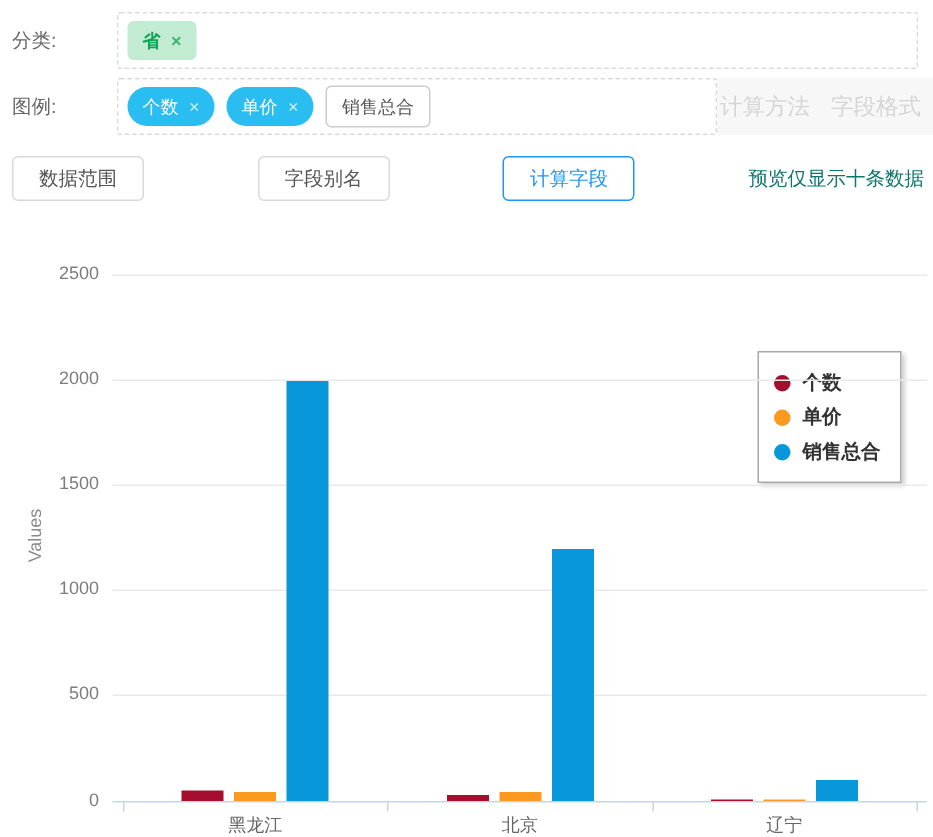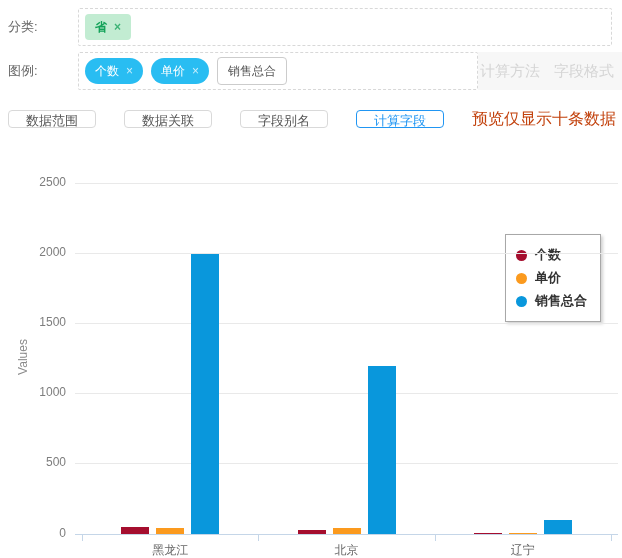--- a/index.html
+++ b/index.html
@@ -16,25 +16,25 @@
   .tag-green{background:var(--green-bg);color:var(--green-tx);border-radius:4px;font-weight:bold;}
   .tag-blue{background:var(--blue-bg);color:#fff;border-radius:13px;}
   .tag-plain{background:#fff;border:1px solid #ccc;color:#555;border-radius:4px;}
   .tag-x{cursor:pointer;opacity:.75;font-size:12px;}
   .right-panel{position:absolute;left:478px;top:52px;width:144px;height:38px;background:#f7f7f7;
                box-sizing:border-box;display:flex;align-items:center;justify-content:flex-end;
                padding-right:8px;gap:14px;}
   .disabled-link{font-size:15px;color:var(--disabled);cursor:default;white-space:nowrap;}
   .toolbar{position:absolute;left:8px;top:104px;width:608px;height:30px;display:flex;
            justify-content:space-between;align-items:center;}
-  .tb-btn{width:88px;height:18px;box-sizing:border-box;border:1px solid #d9d9d9;background:#fff;
+  .tb-btn{width:88px;height:30px;box-sizing:border-box;border:1px solid #d9d9d9;background:#fff;
           border-radius:4px;font-size:13px;color:#555;cursor:pointer;
           font-family:"Liberation Sans","DejaVu Sans",sans-serif;}
   .tb-btn.active{border-color:var(--active);color:var(--active);font-family:Liberation Serif, serif;}
-  .toolbar-note{font-size:16px;color:#c2410c;white-space:nowrap;text-align:center;}
+  .toolbar-note{font-size:13px;color:#0f766e;white-space:nowrap;text-align:center;}
   .chart{position:absolute;left:0;top:150px;width:622px;height:408px;background:#fff;}
   .ylabel{position:absolute;left:-12px;top:200px;width:70px;text-align:center;
           transform:rotate(-90deg);font-size:12px;color:#8a8a8a;}
   .ytick{position:absolute;left:22px;width:44px;text-align:right;font-size:12px;color:var(--tick);}
   .gridline{position:absolute;left:75px;width:543px;height:1px;background:var(--grid);}
   .axis-line{position:absolute;left:75px;width:543px;height:1px;background:var(--axis);}
   .xtick{position:absolute;top:384px;width:1px;height:7px;background:var(--axis);}
   .xcat{position:absolute;top:392px;width:120px;text-align:center;font-size:12px;color:#666;}
   .bar{position:absolute;width:28px;}
   .legend-box{position:absolute;left:505px;top:84px;background:#fff;border:1px solid #a8a8a8;
@@ -68,21 +68,20 @@
     <span>销售总合</span>
   </span>
 </div>
 <div class="right-panel">
   <span class="disabled-link">计算方法</span>
   <span class="disabled-link">字段格式</span>
 </div>
 
 <div class="toolbar">
   <button class="tb-btn">数据范围</button>
-  <button class="tb-btn">数据关联</button>
   <button class="tb-btn">字段别名</button>
   <button class="tb-btn active">计算字段</button>
   <span class="toolbar-note">预览仅显示十条数据</span>
 </div>
 
 <div class="chart" id="chart">
   <span class="ylabel">Values</span>
   <div class="legend-box" id="chart-legend">
       <div class="legend-row">
         <span class="legend-dot" style="background: rgb(165, 14, 46);"></span>

